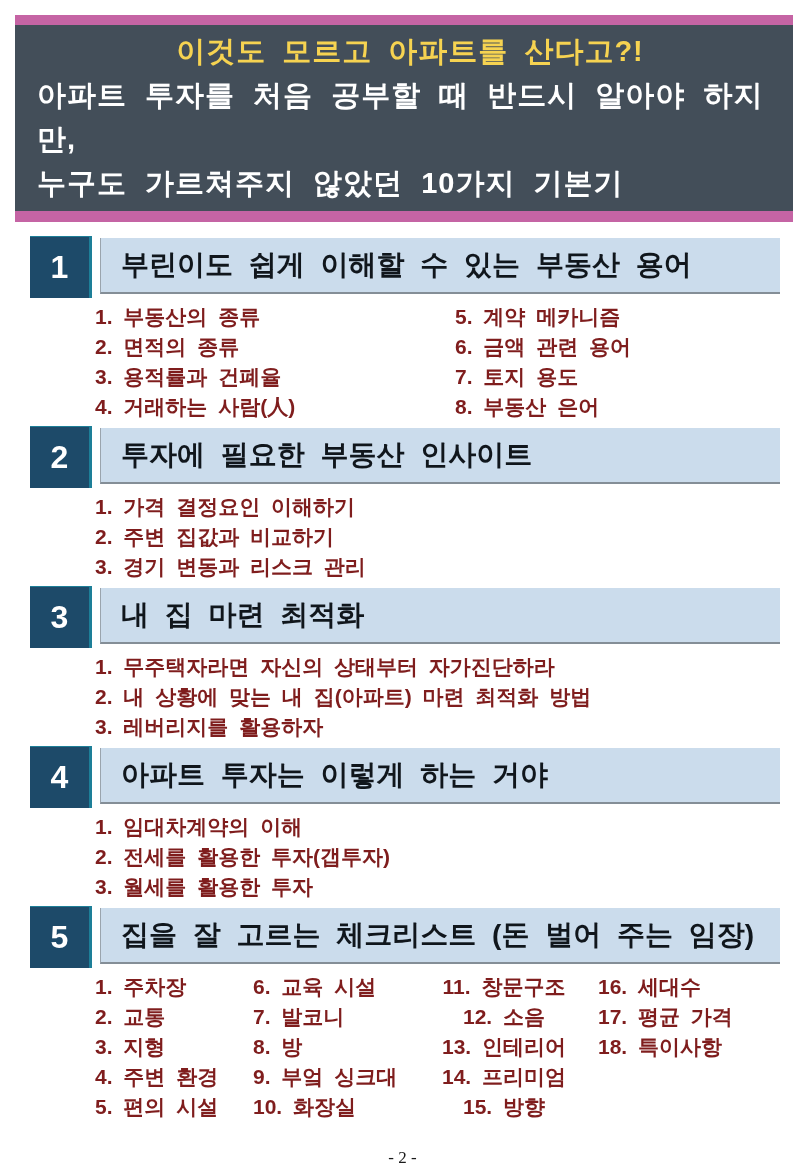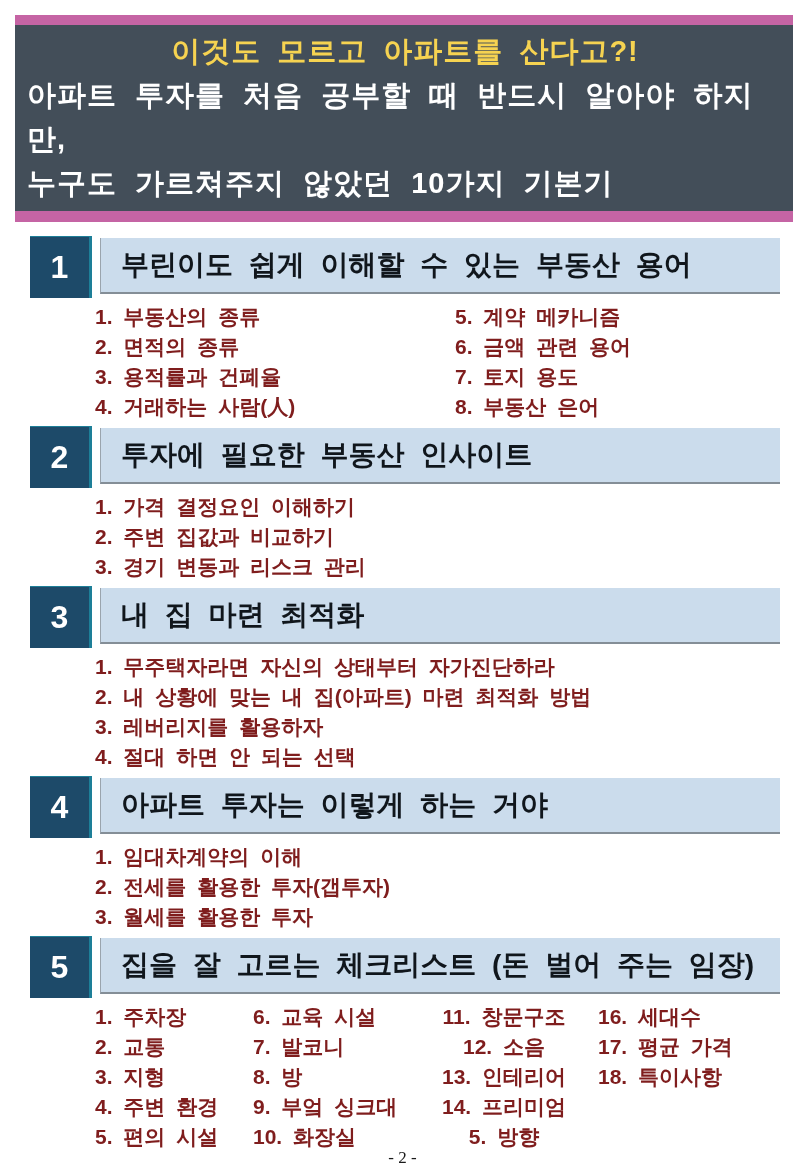--- a/index.html
+++ b/index.html
@@ -9,21 +9,21 @@
     background:#ffffff;
     overflow:hidden;
     font-family:"Liberation Sans", sans-serif;
   }
   
   .banner {
     margin:15px 12px 0 15px;
     background:#434e59;
     border-top:10px solid #c564a4;
     border-bottom:11px solid #c564a4;
-    padding:4px 10px 6px 12px;
+    padding:4px 10px 6px 22px;
   }
   .banner-title {
     color:#f6d351;
     text-align:center;
     font-size:29px; font-weight:bold;
     line-height:44px;
     word-spacing:7px;
     letter-spacing:1px;
   }
   .banner-line {
@@ -137,21 +137,20 @@
 
     <div class="section">
       <div class="section-header">
         <div class="num-tile">3</div>
         <div class="header-bar">내 집 마련 최적화</div>
       </div>
       <div class="items">
         <div class="item">1. 무주택자라면 자신의 상태부터 자가진단하라</div>
         <div class="item">2. 내 상황에 맞는 내 집(아파트) 마련 최적화 방법</div>
         <div class="item">3. 레버리지를 활용하자</div>
-        <div class="item">4. 절대 하면 안 되는 선택</div>
       </div>
     </div>
 
     <div class="section">
       <div class="section-header">
         <div class="num-tile">4</div>
         <div class="header-bar">아파트 투자는 이렇게 하는 거야</div>
       </div>
       <div class="items">
         <div class="item">1. 임대차계약의 이해</div>
@@ -179,21 +178,21 @@
             <div class="item">7. 발코니</div>
             <div class="item">8. 방</div>
             <div class="item">9. 부엌 싱크대</div>
             <div class="item">10. 화장실</div>
           </div>
           <div class="c5-3">
             <div class="item">11. 창문구조</div>
             <div class="item">12. 소음</div>
             <div class="item">13. 인테리어</div>
             <div class="item">14. 프리미엄</div>
-            <div class="item">5. 방향</div>
+            <div class="item">15. 방향</div>
           </div>
           <div>
             <div class="item">16. 세대수</div>
             <div class="item">17. 평균 가격</div>
             <div class="item">18. 특이사항</div>
           </div>
         </div>
       </div>
     </div>
 

